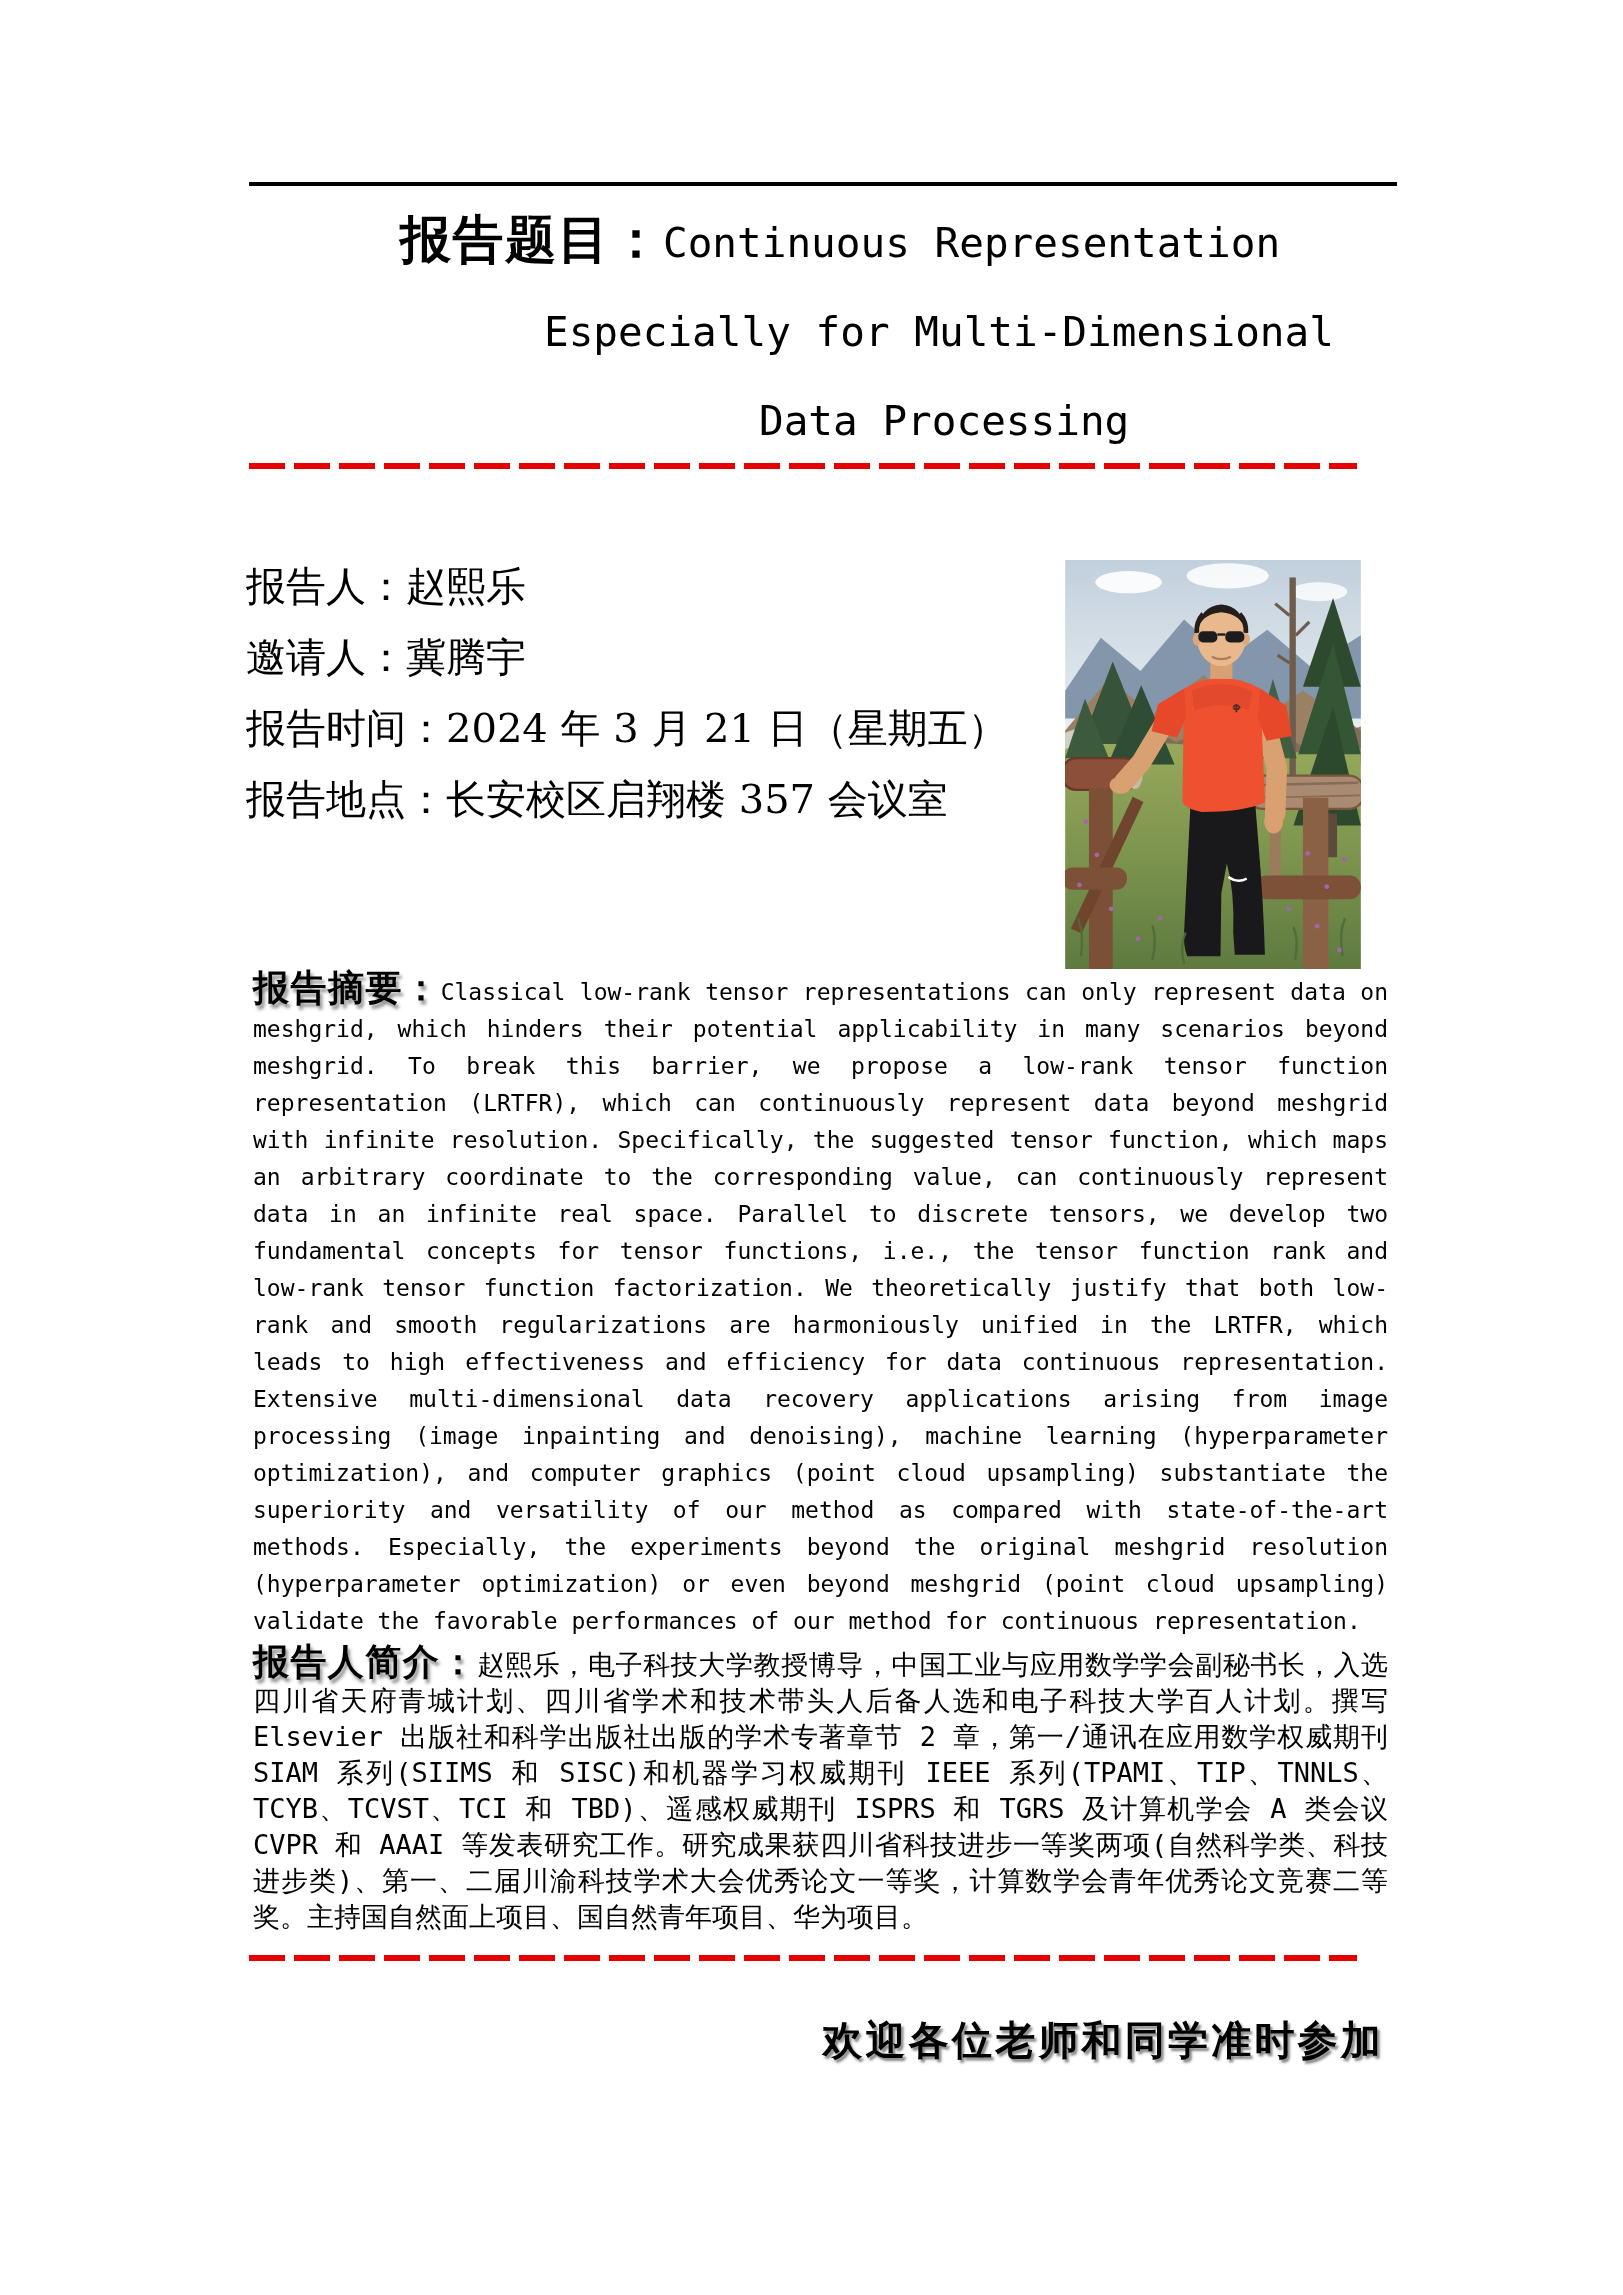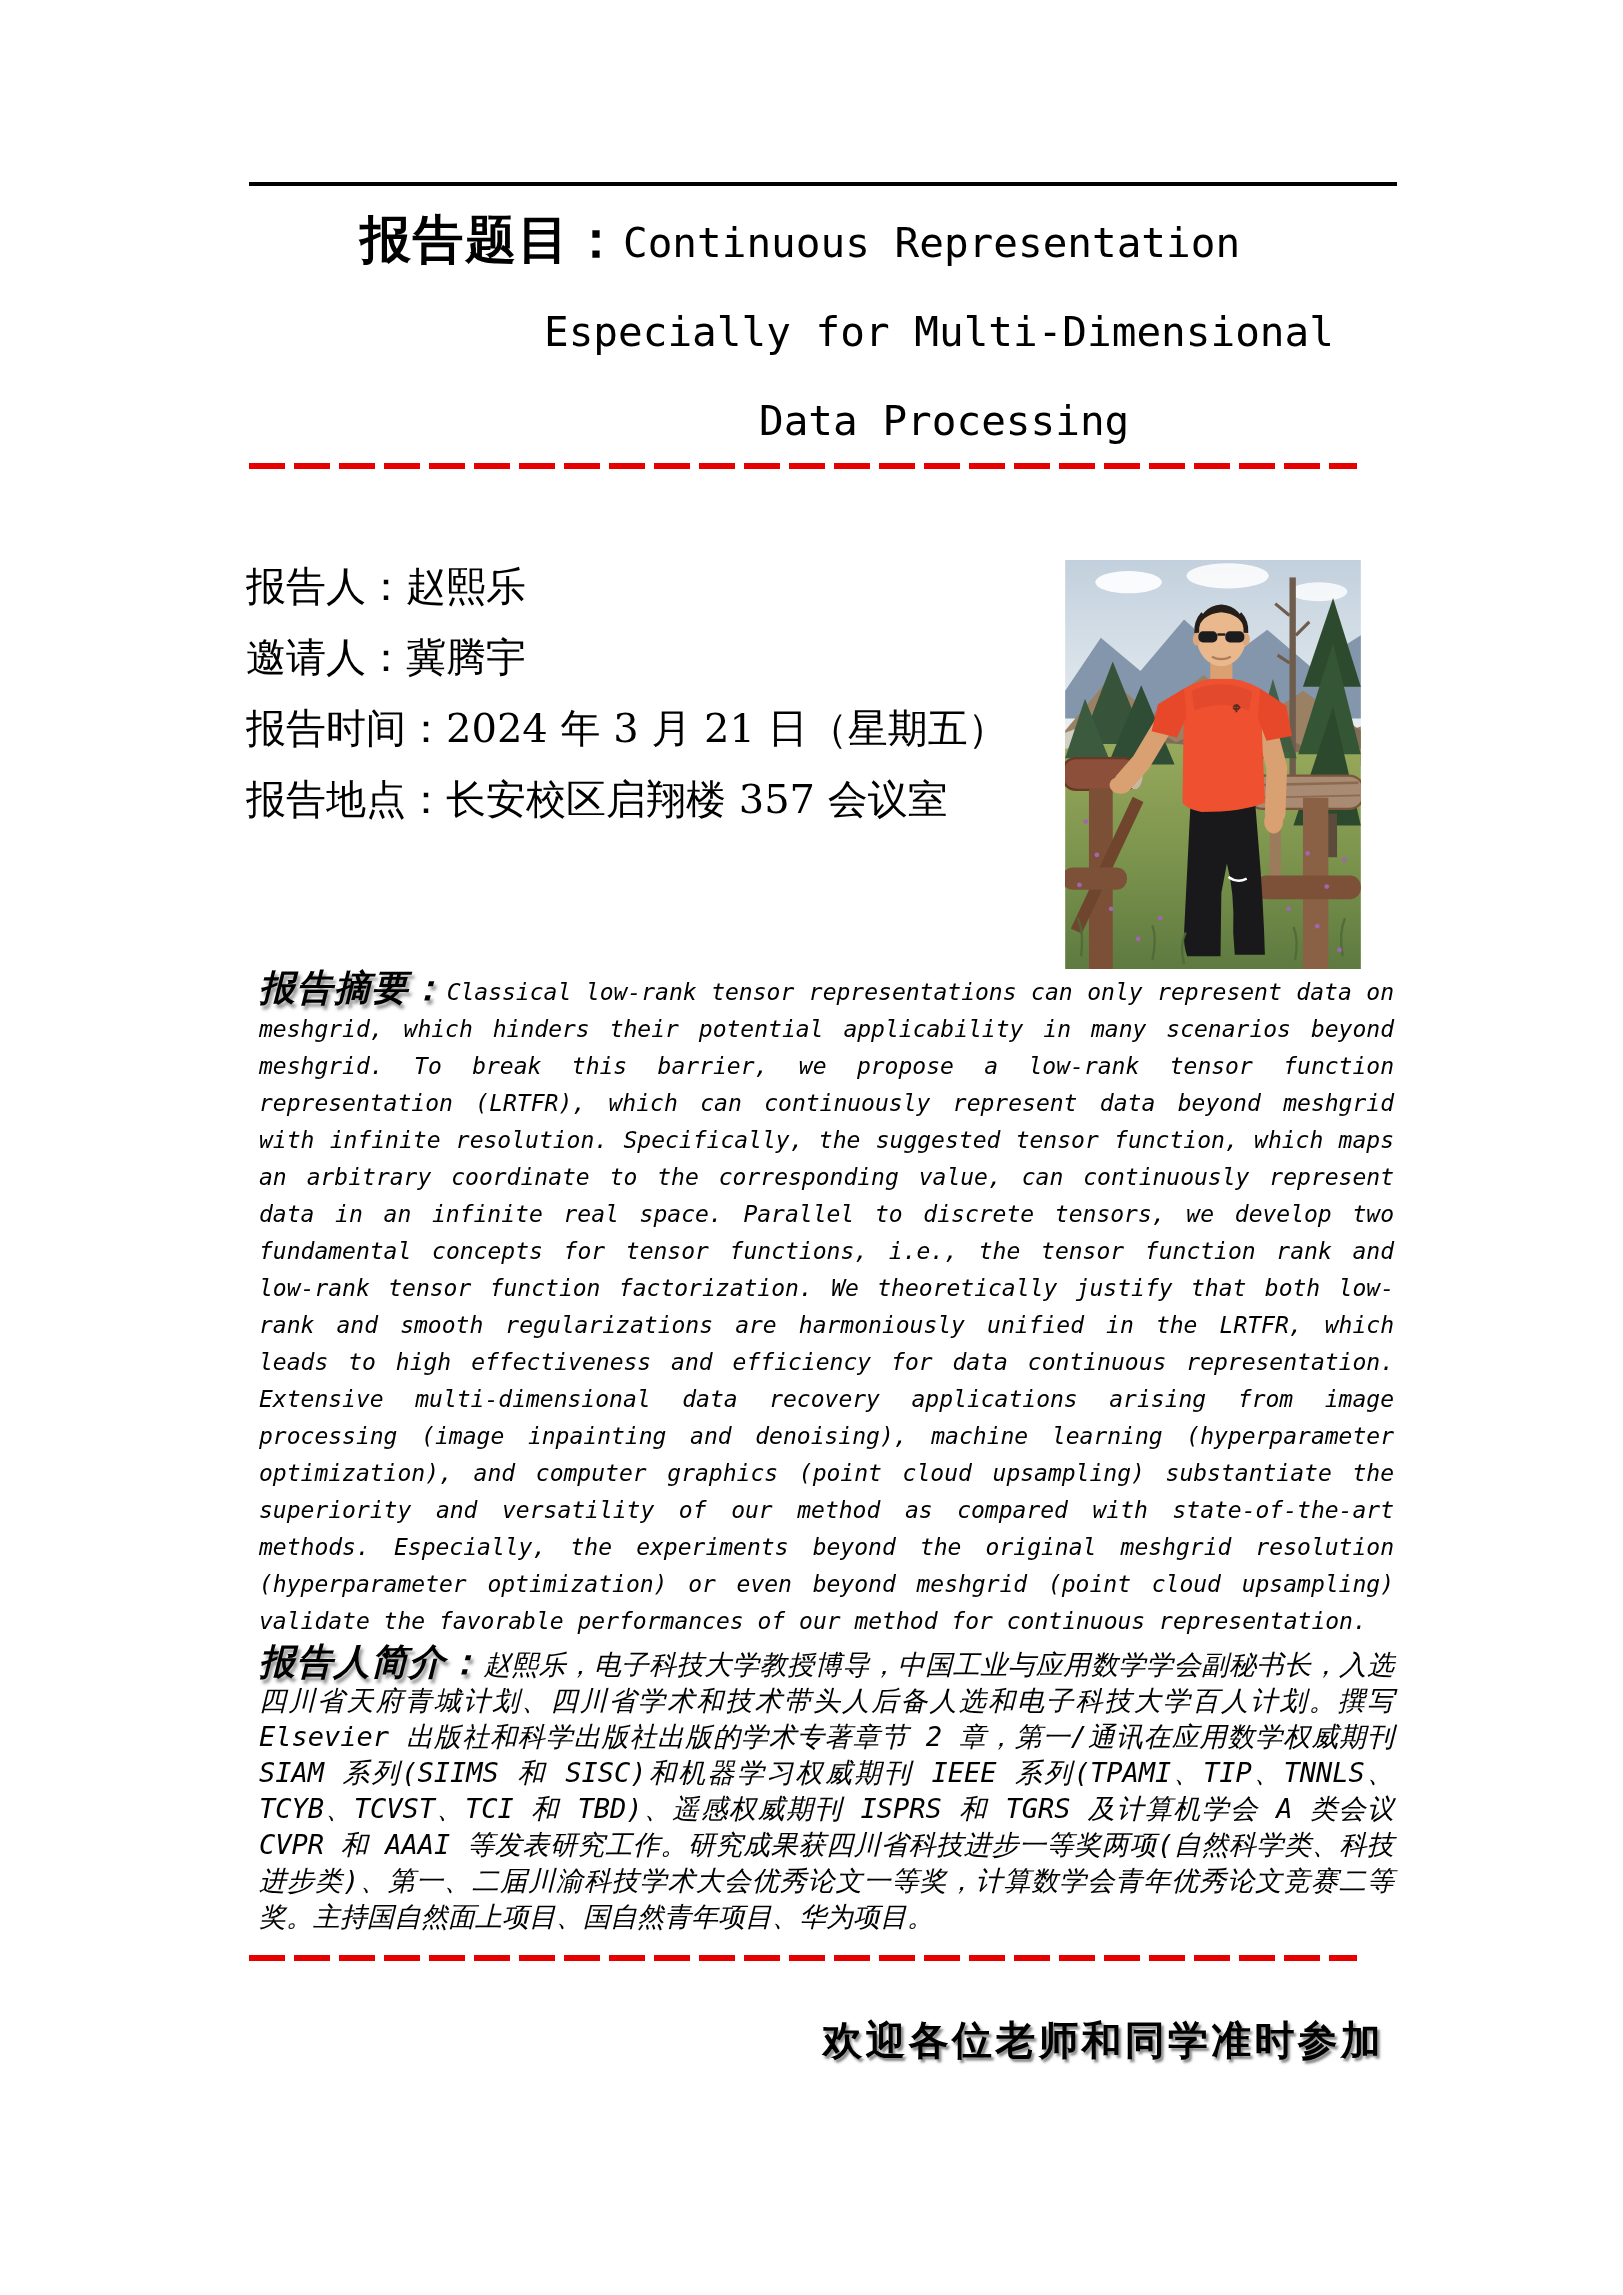--- a/index.html
+++ b/index.html
@@ -7,37 +7,37 @@
        font-family:"Liberation Sans",sans-serif;color:#000;}
   .page{position:absolute;inset:0;background:#fff;}
 
   .rule-top{position:absolute;left:249px;top:182px;width:1148px;height:4px;background:#000;}
 
   .title-block{position:absolute;left:249px;top:200px;width:1148px;}
   .title-line{line-height:79px;white-space:nowrap;}
   .title-line.l1{margin-left:111px;}
   .title-line.l2{margin-left:295px;}
   .title-line.l3{margin-left:510px;}
-  .title-cjk{font-family:"DejaVu Sans",sans-serif;font-weight:bold;font-size:51px;letter-spacing:1.6px;}
+  .title-cjk{font-family:"DejaVu Sans",sans-serif;font-weight:bold;font-size:51px;letter-spacing:1.6px;margin-left:40px;}
   .title-en{font-family:"DejaVu Sans Mono","Liberation Mono",monospace;font-size:41px;font-weight:500;}
 
   .red-rule{position:absolute;left:249px;width:1108px;height:6.3px;
     background:repeating-linear-gradient(to right,#e60000 0px,#e60000 36px,rgba(0,0,0,0) 36px,rgba(0,0,0,0) 45px);}
   .red-rule.r1{top:463px;}
   .red-rule.r2{top:1955px;}
 
   .info-block{position:absolute;left:246px;top:551px;width:840px;
     font-family:"DejaVu Serif","Liberation Serif",serif;font-weight:400;font-size:40px;}
   .info-row{line-height:71px;white-space:nowrap;}
   .info-row.time-range{padding-left:170px;font-size:44px;}
 
   .photo{position:absolute;left:1065px;top:560px;width:296px;height:409px;}
   .photo svg{display:block;width:100%;height:100%;}
 
-  .para{position:absolute;left:259px;width:1135px;text-align:justify;font-style:italic;}
+  .para{position:absolute;left:253px;width:1135px;text-align:justify;}
   .abstract{top:946px;font-family:"DejaVu Sans Mono","Liberation Mono",monospace;
     font-size:23px;line-height:37px;}
   .bio{top:1617px;font-family:"DejaVu Sans Mono","Liberation Mono",monospace;
     font-size:27px;line-height:36px;}
   .cjk-label{font-family:"DejaVu Sans",sans-serif;font-weight:bold;font-size:36px;
     text-shadow:2.4px 4px 3.2px rgba(40,40,40,0.5);letter-spacing:0.8px;}
 
   .footer-note{position:absolute;left:249px;top:2013px;width:1135px;text-align:right;
     font-family:"DejaVu Sans",sans-serif;font-weight:bold;font-size:40px;letter-spacing:3.2px;
     text-shadow:2.4px 3.2px 2.4px rgba(40,40,40,0.55);}

